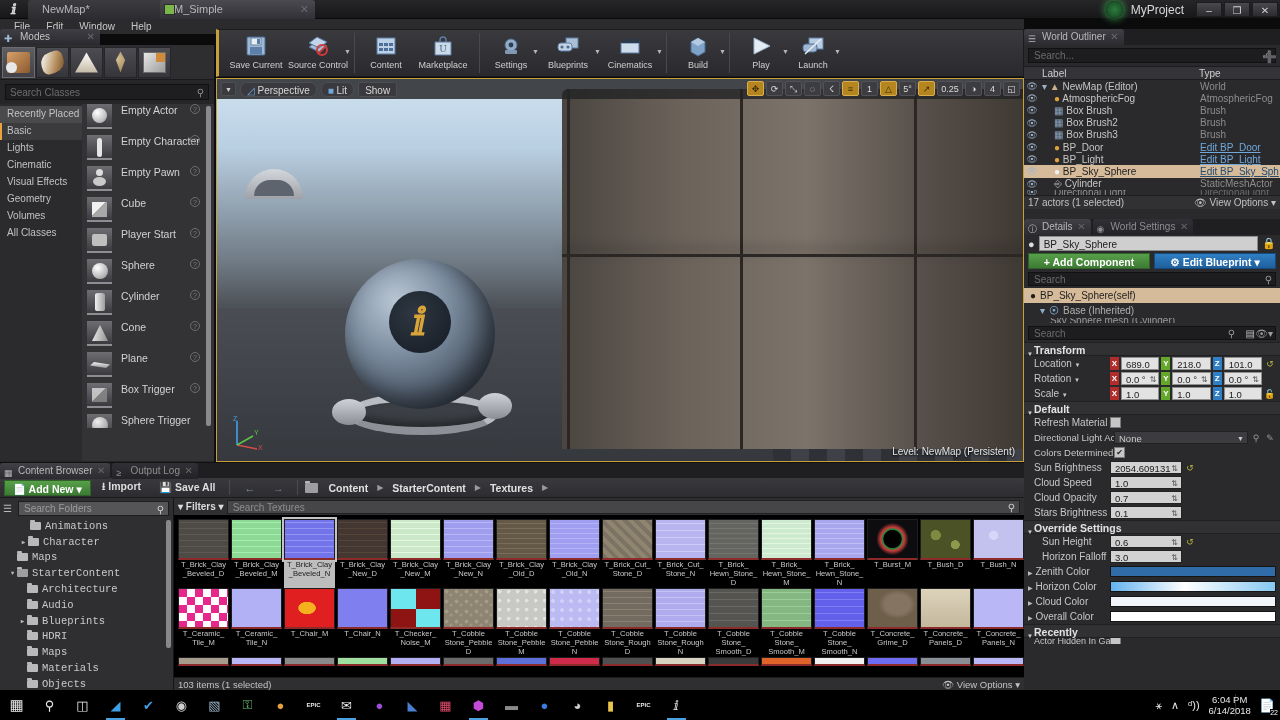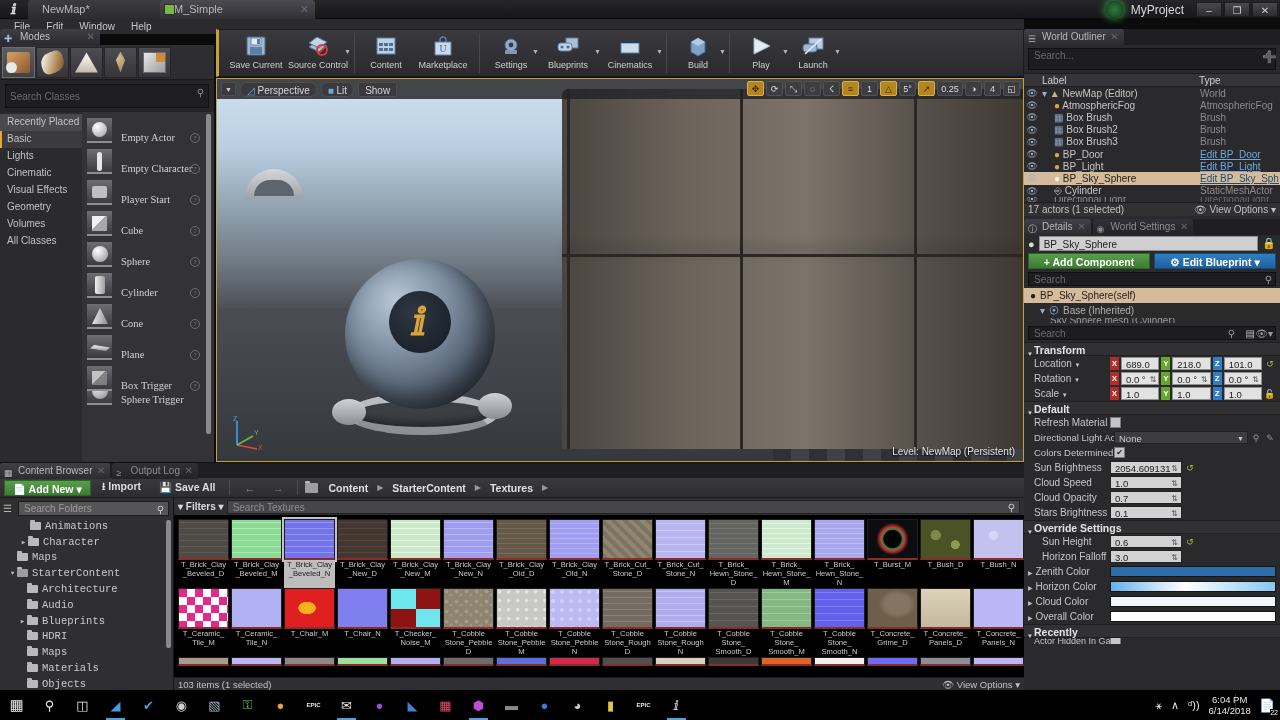--- a/index.html
+++ b/index.html
@@ -78,39 +78,39 @@
     background: #2e2e31; border-bottom: 1px solid #1a1a1c;
   }
   .mode-icon {
     width: 33px; height: 31px; background: linear-gradient(#4c4c52,#35353a);
     border: 1px solid #25252a; position: relative; overflow: hidden;
   }
   .mode-icon.active { background: linear-gradient(#5d5d64,#414147); border-color:#6b6b72;}
   .mode-icon .g { position: absolute; inset: 4px; }
 
   .search-classes {
-    margin: 4px 5px; height: 24px; background: #1e1e20; border: 1px solid #111113;
+    margin: 4px 5px; height: 16px; background: #1e1e20; border: 1px solid #111113;
     display: flex; align-items: center; padding: 0 4px; color: #6c6c6c; font-size: 10px;
     position: relative;
   }
   .search-classes .mag { position: absolute; right: 4px; top: 2px; font-size: 10px; color: #8e8e8e;}
 
   .placeholder-split { display: flex; height: calc(100% - 60px); }
   .cat-list { width: 82px; background: #2b2b2d; padding-top: 2px; }
   .cat {
     height: 17px; line-height: 15.5px; padding-left: 7px; color: #c2c2c2; font-size: 10px;
     position: relative;
   }
   .cat.sel { background: #3b3b3e; }
   .cat.sel:before { content:''; position:absolute; left:0; top:0; bottom:0; width:2px; background:#e8a33d;}
   .cat.hl { background: #4a4a4d; }
 
   .actor-list { flex: 1; background: #333336; overflow: hidden; position: relative; }
   .actor-row {
-    height: 31px; display: flex; align-items: flex-end; padding-left: 5px; position: relative; font-family: Liberation Serif, serif;
+    height: 31px; display: flex; align-items: flex-start; padding-left: 5px; position: relative;
   }
   .actor-thumb {
     width: 25px; height: 25px; background: linear-gradient(#6d6d72,#3a3a3f);
     border-bottom: 2px solid #8d8d92; position: relative; overflow: hidden;
   }
   .actor-label { margin-left: 9px; color: #d2d2d2; font-size: 10.5px; }
   .actor-help {
     position: absolute; right: 14px; width: 10px; height: 10px; border-radius: 50%;
     border: 1px solid #6d6d6d; color: #7f7f7f; font-size: 7px; text-align: center; line-height: 9px;
   }
@@ -224,21 +224,21 @@
   .panel-tabs { display: flex; height: 16px; background: #1f1f21; }
   .ptab {
     height: 16px; line-height: 16px; font-size: 10px; padding: 0 18px 0 18px; color: #b9b9b9;
     background: linear-gradient(#404046,#2b2b30); border-radius: 3px 3px 0 0; position: relative; margin-right:2px;
   }
   .ptab.inactive { background: linear-gradient(#303036,#232327); color: #8e8e8e; }
   .ptab .pico { position: absolute; left: 4px; top: 2px; font-size: 9px; }
   .ptab .tabx { position: absolute; right: 5px; top: 0; color: #666; }
 
   .wo-search {
-    margin: 3px 4px; height: 22px; background: #1d1d1f; border: 1px solid #111;
+    margin: 3px 4px; height: 15px; background: #1d1d1f; border: 1px solid #111;
     color: #6b6b6b; font-size: 10px; padding: 0 18px 10px 5px; line-height: 14px; position: relative;
   }
   .wo-search .mag { position: absolute; right: 3px; top: 1px; color: #9a9a9a; }
   .wo-plus { position: absolute; right: 3px; top: 21px; color: #6fa8dc; font-size: 12px; }
   .wo-head {
     display: flex; height: 14px; background: #343438; border-top: 1px solid #1c1c1e;
     border-bottom: 1px solid #1c1c1e; font-size: 10px; color: #cfcfcf; align-items: center;
   }
   .wo-head .c1 { width: 175px; padding-left: 18px; }
   .wo-row { display: flex; height: 12.2px; align-items: center; font-size: 10px; color: #c6c6c6; }
@@ -478,30 +478,38 @@
           </div>
         <div class="actor-row">
             <div class="actor-thumb">
               <div style="position:absolute;left:10px;top:3px;width:5px;height:19px;background:#e6e6e6;border-radius:3px"></div>
             </div>
             <div class="actor-label">Empty Character</div>
             <div class="actor-help">?</div>
           </div>
         <div class="actor-row">
             <div class="actor-thumb">
-              <div style="position:absolute;left:5px;top:6px;width:15px;height:12px;background:#bfbfbf;border-radius:2px"></div>
-            </div>
-            <div class="actor-label">Player Start</div>
+              <div style="position:absolute;left:9px;top:3px;width:7px;height:7px;border-radius:50%;background:#ddd"></div>
+              <div style="position:absolute;left:6px;top:11px;width:13px;height:9px;border-radius:50%;background:#c9c9c9"></div>
+            </div>
+            <div class="actor-label">Empty Pawn</div>
             <div class="actor-help">?</div>
           </div>
         <div class="actor-row">
             <div class="actor-thumb">
               <div style="position:absolute;left:5px;top:5px;width:15px;height:15px;background:linear-gradient(135deg,#f0f0f0 45%,#a8a8a8 46%)"></div>
             </div>
             <div class="actor-label">Cube</div>
+            <div class="actor-help">?</div>
+          </div>
+        <div class="actor-row">
+            <div class="actor-thumb">
+              <div style="position:absolute;left:5px;top:6px;width:15px;height:12px;background:#bfbfbf;border-radius:2px"></div>
+            </div>
+            <div class="actor-label">Player Start</div>
             <div class="actor-help">?</div>
           </div>
         <div class="actor-row">
             <div class="actor-thumb">
               <div style="position:absolute;left:5px;top:4px;width:16px;height:16px;border-radius:50%;background:radial-gradient(circle at 35% 30%,#fff,#8e8e8e)"></div>
             </div>
             <div class="actor-label">Sphere</div>
             <div class="actor-help">?</div>
           </div>
         <div class="actor-row">

